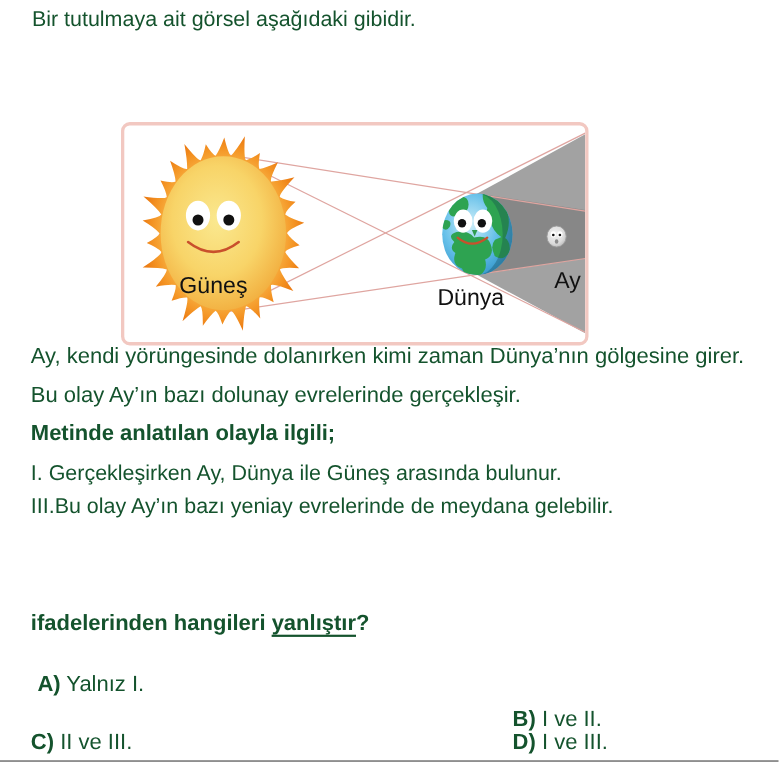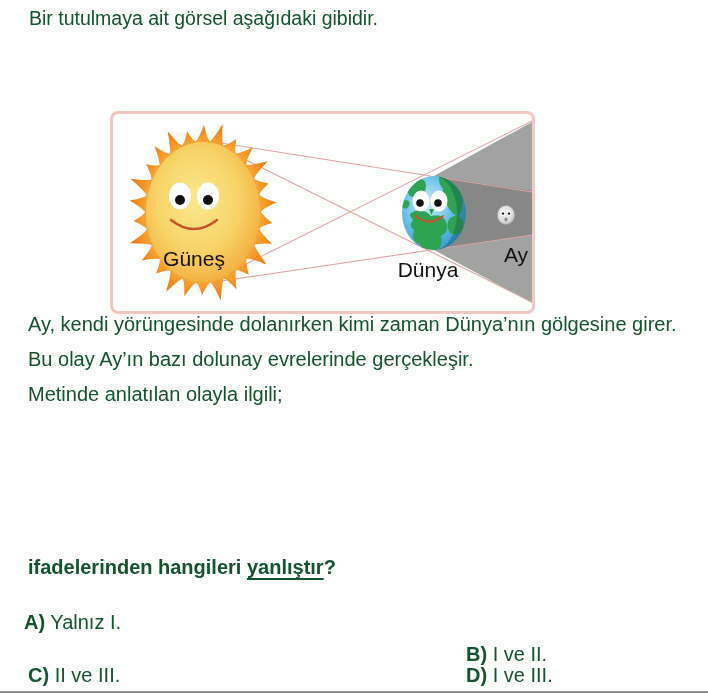--- a/index.html
+++ b/index.html
@@ -11,31 +11,31 @@
   .intro { position:absolute; left:29px; top:7px; font-size:19.5px; }
 
   .diagram-box {
     position:absolute; left:110px; top:88px; width:425px; height:203px;
     box-sizing:border-box; border:3px solid #f2c8c1; border-radius:8px;
     background:#ffffff; overflow:hidden;margin-top:23px;
   }
   .diagram-box svg { position:absolute; left:0; top:0; width:100%; height:100%; display:block; }
 
   .para { position:absolute; left:28px; top:307px; width:662px; font-size:20px; line-height:35px; }
-  .para b { font-weight:normal; }
+  .para b { font-weight:bold; }
 
   .stmts { position:absolute; left:28px; top:416px; width:656px; font-size:19.5px; line-height:29px; }
   .stmt { padding-left:21px; text-indent:-21px; margin-bottom:1px; }
 
   .question { position:absolute; left:28px; top:556px; font-size:20px; font-weight:bold;text-align:right; }
   .question .u { text-decoration:underline; text-decoration-thickness:2px; text-underline-offset:4px; }
 
   .opt { position:absolute; font-size:20px; white-space:nowrap; }
   .opt .letter { font-weight:bold; }
-  .opt-a { left:24px;  top:611px; }
+  .opt-a { left:34px;  top:611px; }
   .opt-b { left:466px; top:611px;margin-top:32px; }
   .opt-c { left:28px;  top:664px; }
   .opt-d { left:466px; top:664px; }
 
   .bottom-rule { position:absolute; left:0; top:691px; width:708px; height:2px; background:#8f8f8f; }
 
   .diagram-label { font-family:"Liberation Sans", sans-serif; font-size:21px; fill:#111111; }
 </style>
 </head>
 <body>
@@ -125,20 +125,22 @@
       <text class="diagram-label" x="403" y="148" text-anchor="middle">Ay</text>
     </svg>
   </div>
 
   <div class="para">
     <span>Ay, kendi yörüngesinde dolanırken kimi zaman Dünya’nın gölgesine girer. Bu olay Ay’ın bazı dolunay evrelerinde gerçekleşir.</span><br>
     <b>Metinde anlatılan olayla ilgili;</b>
   </div>
 
   <div class="stmts">
+    <div class="stmt">I. Gerçekleşirken Ay, Dünya ile Güneş arasında bulunur.</div>
+    <div class="stmt">III.Bu olay Ay’ın bazı yeniay evrelerinde de meydana gelebilir.</div>
   </div>
 
   <div class="question"><span>ifadelerinden hangileri </span><span class="u">yanlıştır</span><span>?</span></div>
 
   <div class="opt opt-a"><span class="letter">A)</span> <span>Yalnız I.</span></div>
   <div class="opt opt-b"><span class="letter">B)</span> <span>I ve II.</span></div>
   <div class="opt opt-d"><span class="letter">D)</span> <span>I ve III.</span></div>
   <div class="opt opt-c"><span class="letter">C)</span> <span>II ve III.</span></div>
 
   <div class="bottom-rule"></div>

